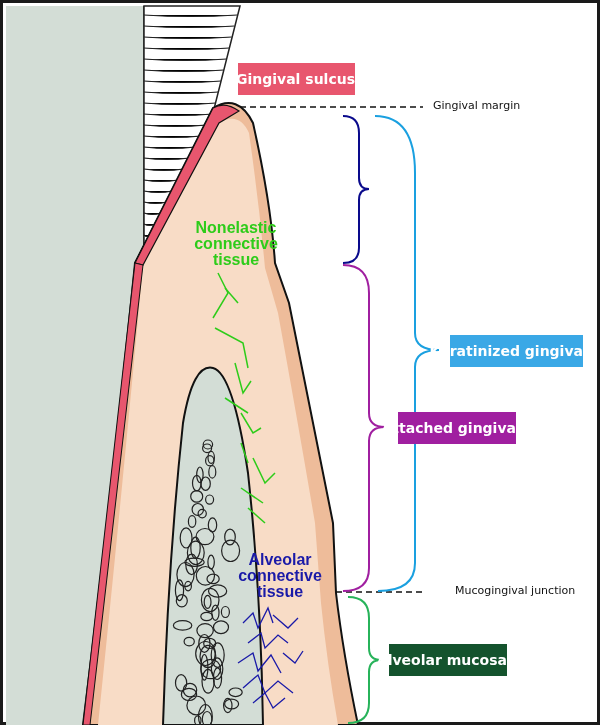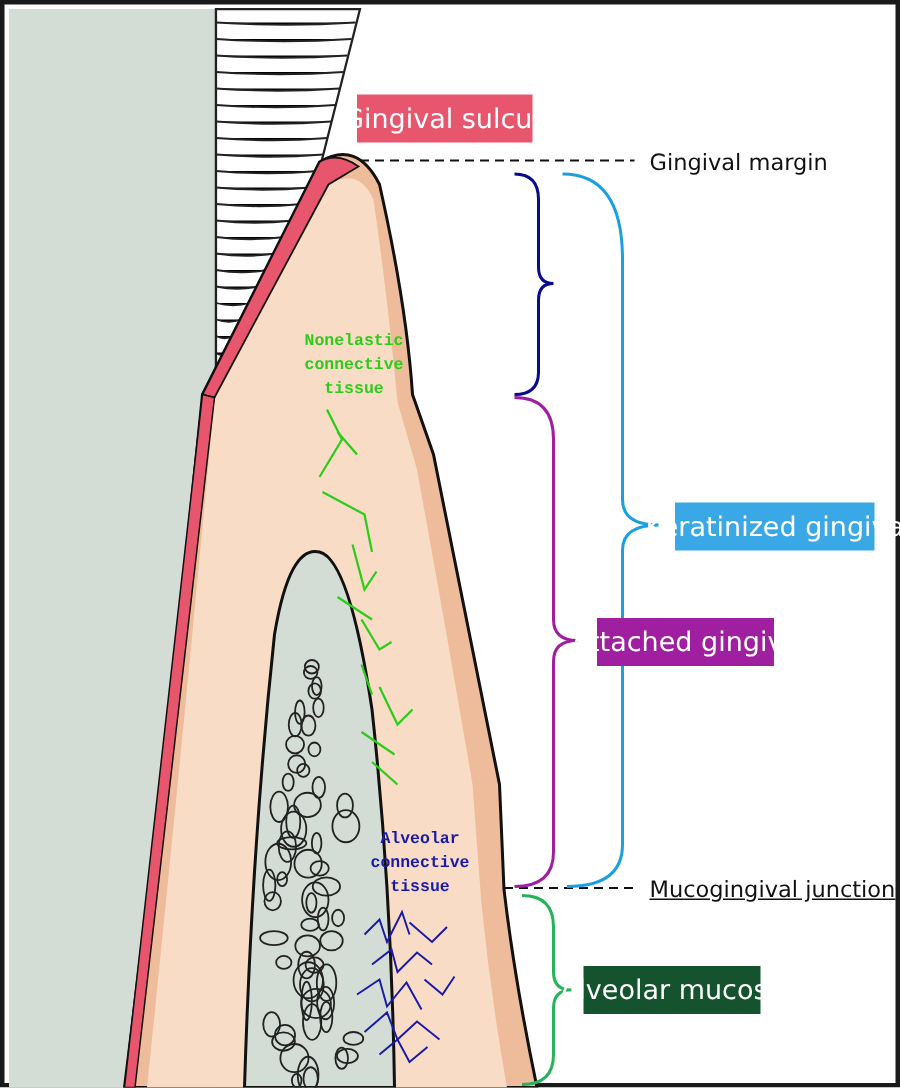--- a/index.html
+++ b/index.html
@@ -1,21 +1,21 @@
 <!DOCTYPE html>
 <html><head>
 <meta charset="utf-8">
 <style>
   html, body { margin: 0; padding: 0; background: #ffffff; }
   body { width: 600px; height: 725px; position: relative; overflow: hidden; font-family: "Liberation Sans", sans-serif; }
   .frame { position: absolute; left: 0; top: 0; width: 600px; height: 725px; box-sizing: border-box; border: 3px solid #1a1a1a; background: #fff; }
   svg.art { position: absolute; left: 0; top: 0; }
-  .label-box { position: absolute; color: #fff; font-weight: normal; font-size: 18px; display: flex; align-items: center; justify-content: center; box-sizing: border-box; white-space: nowrap; font-family: "DejaVu Sans", sans-serif; }
-  .plain-label { position: absolute; font-size: 15px; color: #111; white-space: nowrap; font-family: "DejaVu Sans", sans-serif; }
-  .tissue-label { position: absolute; font-weight: bold; font-size: 11px; text-align: center; line-height: 16px; font-family: Liberation Mono, monospace; white-space: pre-line; }
+  .label-box { position: absolute; color: #fff; font-weight: bold; font-size: 14px; display: flex; align-items: center; justify-content: flex-end; box-sizing: border-box; white-space: nowrap; font-family: "DejaVu Sans", sans-serif; }
+  .plain-label { position: absolute; font-size: 11px; color: #111; white-space: nowrap; font-family: "DejaVu Sans", sans-serif; }
+  .tissue-label { position: absolute; font-weight: bold; font-size: 16px; text-align: center; line-height: 16px; font-family: Liberation Sans, sans-serif; white-space: pre-line; }
 </style>
 </head>
 <body>
 
 <div class="frame">
   <svg class="art" width="600" height="725" viewBox="0 0 600 725">
 
     <rect x="3" y="3" width="138" height="719" fill="#d3ddd6"></rect>
     <line x1="141" y1="3" x2="141" y2="260" stroke="#222" stroke-width="1.5"></line>
 
@@ -149,21 +149,21 @@
   <div class="label-box" style="left: 235px; top: 60px; width: 117px; height: 32px; background: rgb(232, 86, 110);">
       <span>Gingival sulcus</span>
     </div>
   <div class="plain-label" style="left:430px;top:96px;">Gingival margin</div>
   <div class="label-box" style="left: 395px; top: 409px; width: 118px; height: 32px; background: rgb(160, 31, 160);">
       <span>Attached gingiva</span>
     </div>
   <div class="label-box" style="left: 447px; top: 332px; width: 133px; height: 32px; background: rgb(58, 168, 230);">
       <span>Keratinized gingiva</span>
     </div>
-  <div class="plain-label" style="left:430px;top:581px;text-decoration:underline;">Mucogingival junction</div>
+  <div class="plain-label" style="left:452px;top:581px;">Mucogingival junction</div>
   <div class="label-box" style="left: 386px; top: 641px; width: 118px; height: 32px; background: #14532d;">
       <span>Alveolar mucosa</span>
     </div>
 
   <div class="tissue-label" style="left: 183px; top: 217px; width: 100px; color: rgb(46, 204, 26);">Nonelastic
 connective
 tissue</div>
   <div class="tissue-label" style="left: 232px; top: 549px; width: 90px; color: rgb(26, 26, 168);">Alveolar
 connective
 tissue</div>

